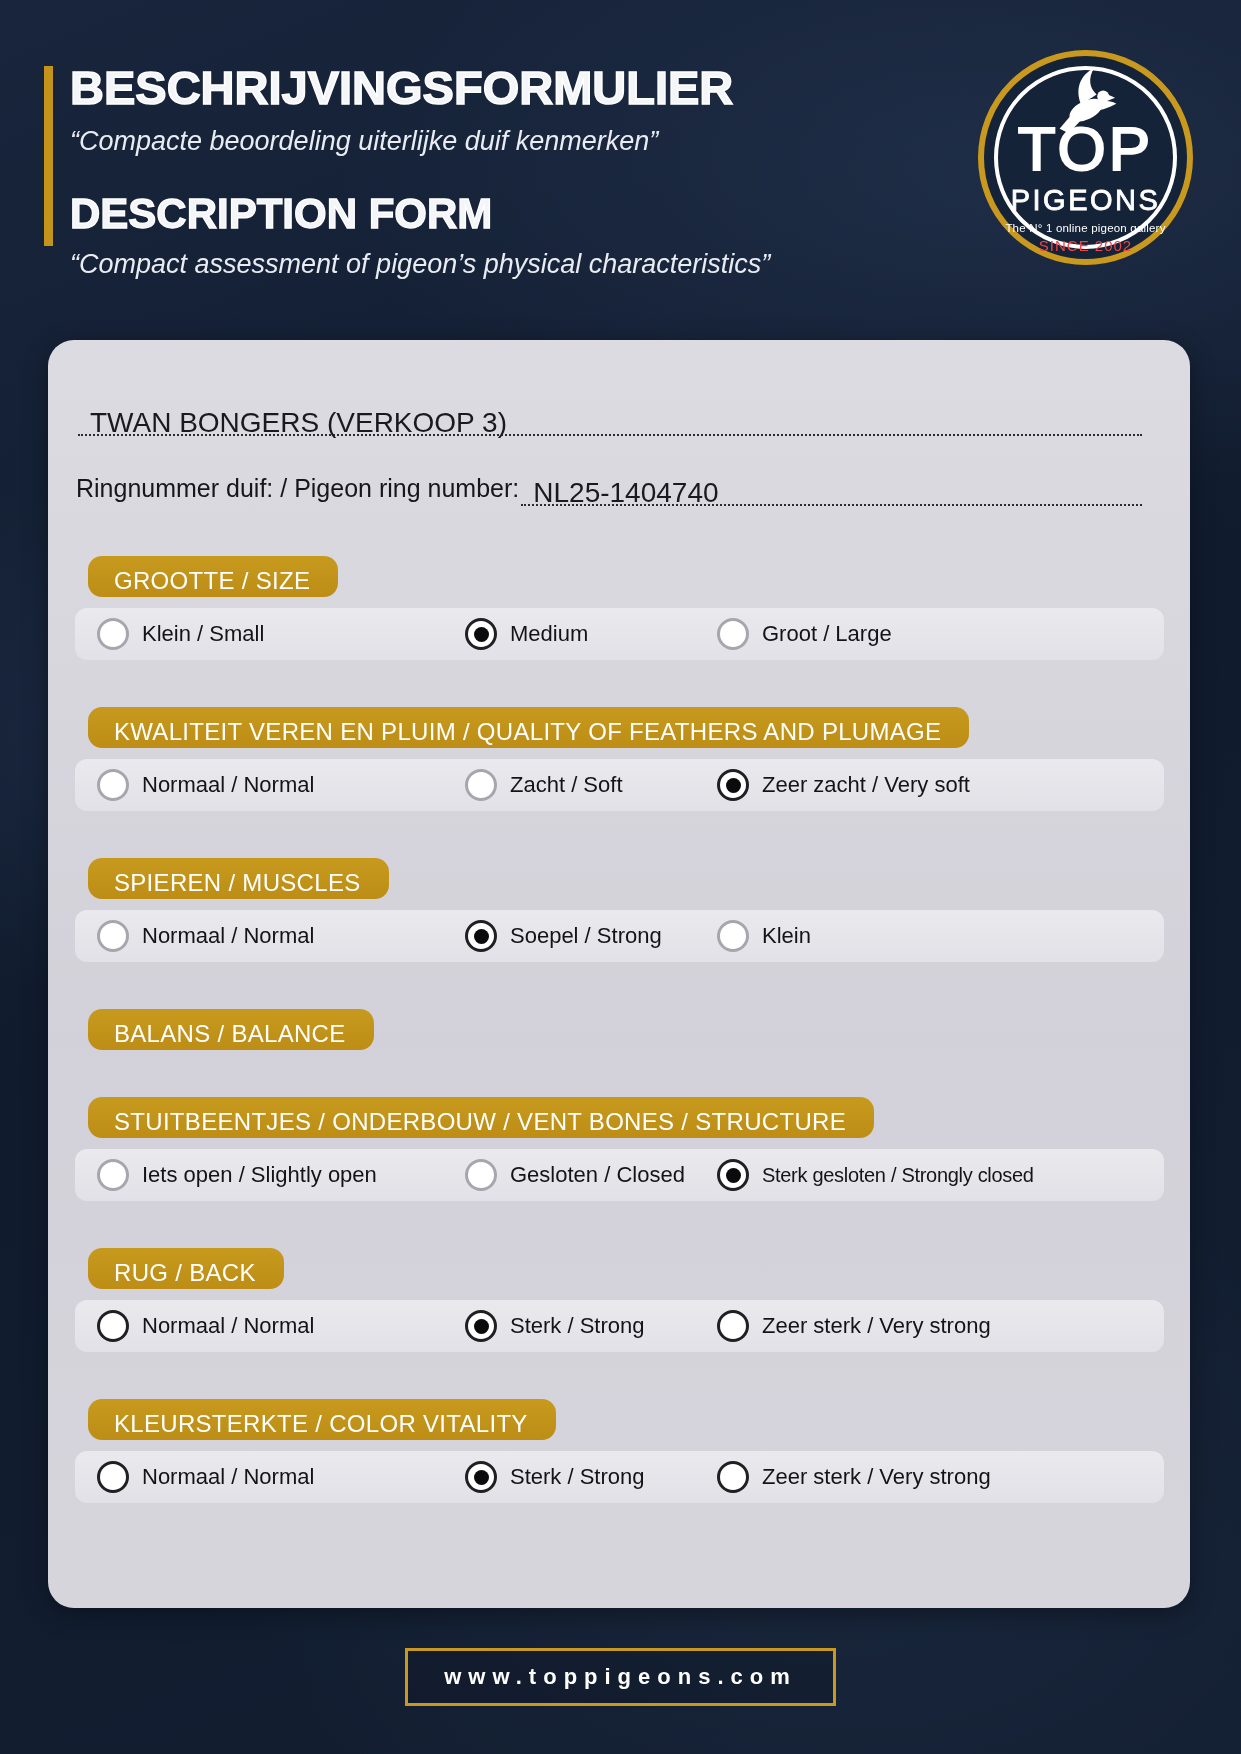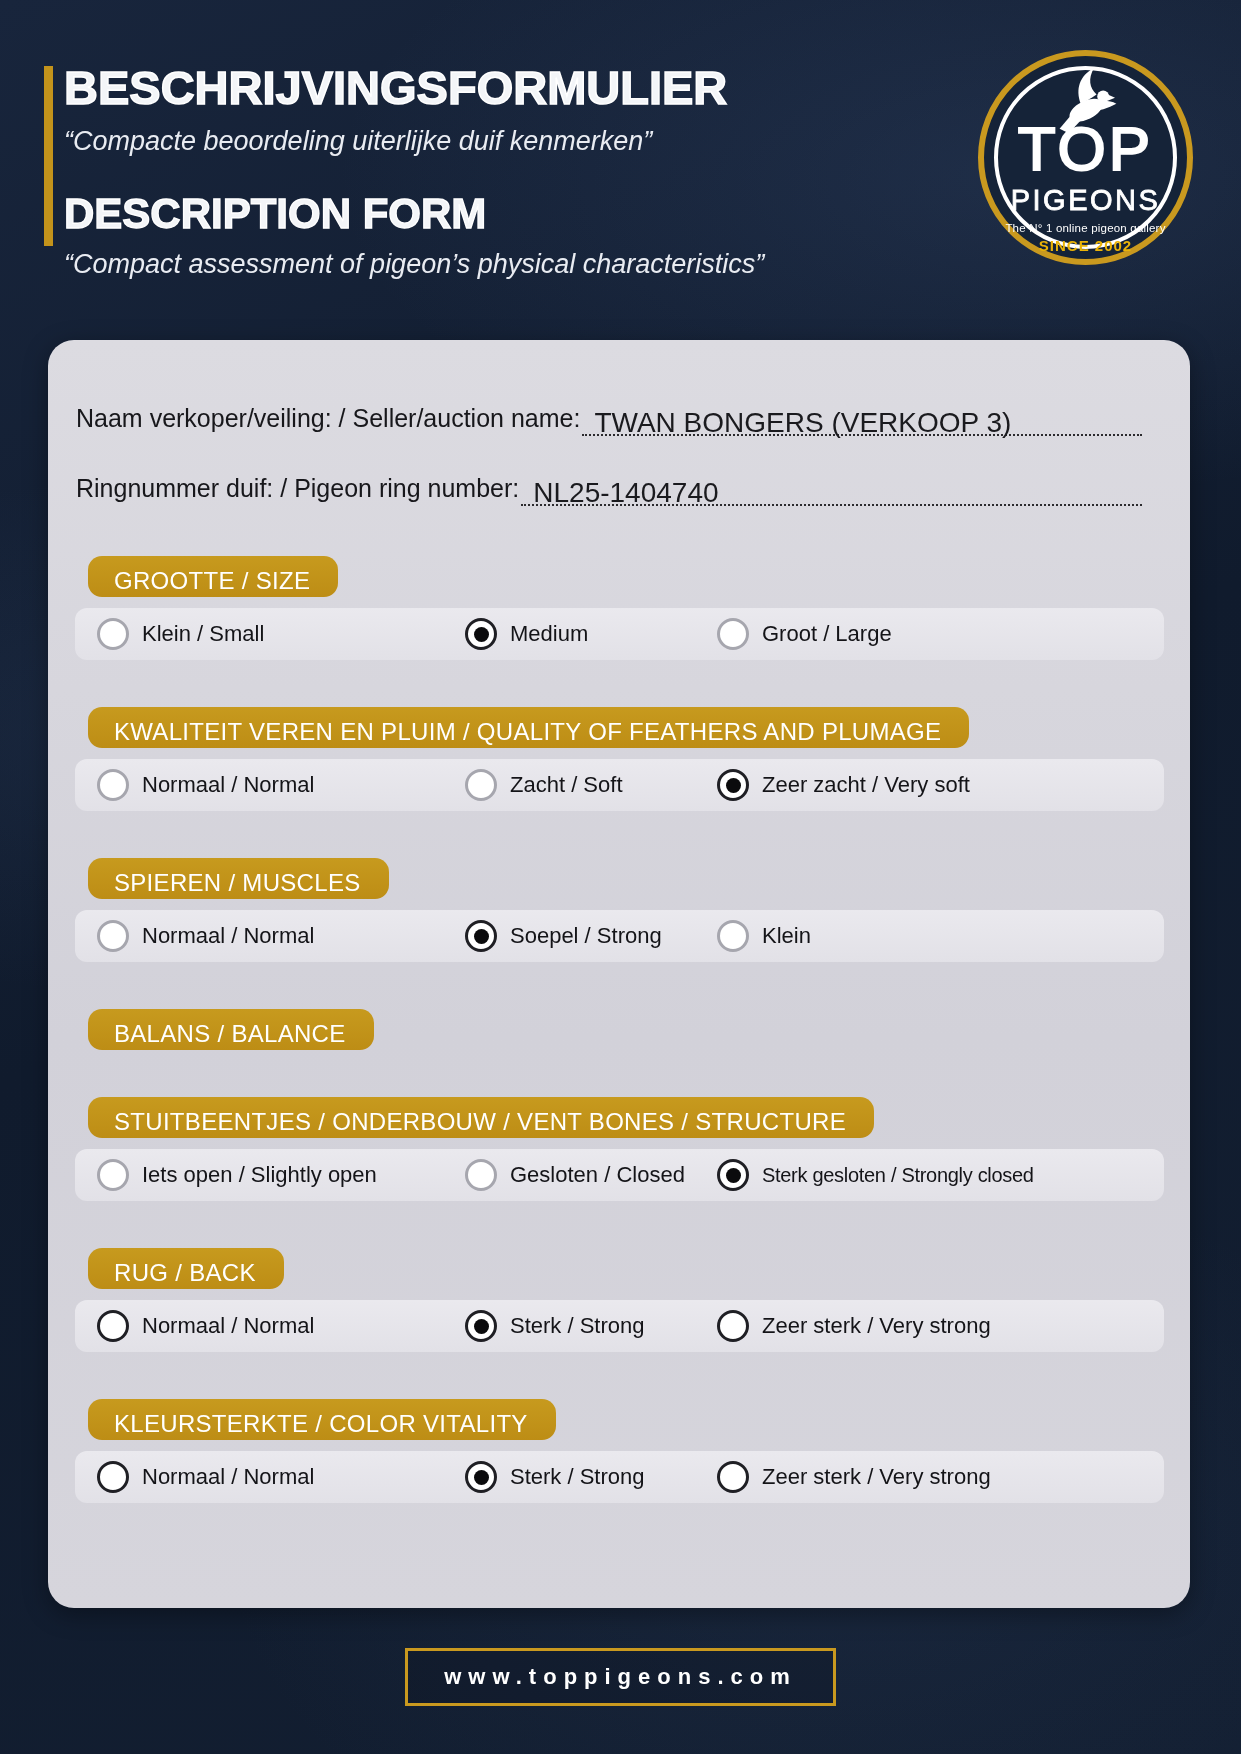--- a/index.html
+++ b/index.html
@@ -10,35 +10,35 @@
     position:relative; width:1241px; height:1754px; overflow:hidden;
     background:
       radial-gradient(1100px 520px at 82% 10%, rgba(70,95,140,.22), transparent 62%),
       radial-gradient(900px 430px at 12% 42%, rgba(60,84,124,.16), transparent 60%),
       radial-gradient(1000px 620px at 68% 88%, rgba(54,76,112,.18), transparent 62%),
       linear-gradient(158deg, #18253c 0%, #101b2d 48%, #131f32 100%);
   }
 
   
   .goldbar { position:absolute; left:44px; top:66px; width:9px; height:180px; background:#c3931b; }
-  .header { position:absolute; left:64px; top:60px; width:760px; color:#f3f5f8; }
+  .header { position:absolute; left:70px; top:60px; width:760px; color:#f3f5f8; }
   .title-main { font-size:47px; font-weight:bold; letter-spacing:0px; -webkit-text-stroke:1.5px #fff; }
   .subtitle { font-size:27px; font-style:italic; color:#e9ecf2; margin-top:11px; }
   .title-sub { font-size:42px; font-weight:bold; margin-top:33px; -webkit-text-stroke:1.3px #fff; }
 
   
   .badge { position:absolute; top:50px; right:48px; width:215px; height:215px; border-radius:50%;
            background:#152338; border:6px solid #c9991f; }
   .badge-ring { position:absolute; inset:10px; border:4px solid #ffffff; border-radius:50%; }
   .badge-content { position:absolute; inset:0; display:flex; flex-direction:column; align-items:center; color:#fff; }
   .badge-pigeon { width:104px; height:66px; margin-top:12px; margin-bottom:-16px; position:relative; z-index:2; }
   .badge-top { font-size:62px; font-weight:normal; letter-spacing:3px; line-height:1; -webkit-text-stroke:2.2px #fff; }
   .badge-pigeons { font-size:29px; font-weight:normal; letter-spacing:2.5px; line-height:1; margin-top:6px; -webkit-text-stroke:0.8px #fff; }
   .badge-tagline { font-size:11.5px; margin-top:7px; letter-spacing:0.2px; }
-  .badge-since { font-size:15px; font-weight:bold; color:#eab308; margin-top:3px; letter-spacing:1px; }
+  .badge-since { font-size:15px; font-weight:normal; color:#ef4444; margin-top:3px; letter-spacing:1px; }
 
   
   .panel { position:absolute; left:48px; top:340px; width:1142px; height:1268px;
            border-radius:26px;
            background:linear-gradient(180deg,#dcdbe1 0%, #d2d1d9 55%, #d6d5dc 100%);
            box-shadow:0 6px 24px rgba(0,0,0,.35); }
 
   .fields { padding:62px 48px 0 28px; }
   .field { display:flex; align-items:flex-end; margin-bottom:36px; }
   .field-label { font-size:25px; color:#17171b; white-space:nowrap; padding-bottom:3px; }
@@ -95,21 +95,20 @@
       <div class="badge-top">TOP</div>
       <div class="badge-pigeons">PIGEONS</div>
       <div class="badge-tagline">The N° 1 online pigeon gallery</div>
       <div class="badge-since">SINCE 2002</div>
     </div>
   </div>
 
   <div class="panel">
     <div class="fields">
       <div class="field">
-        <span class="field-label">Naam verkoper/veiling: / Seller/auction name:</span>
         <span class="field-line">
           <span class="field-value">TWAN BONGERS (VERKOOP 3)</span>
         </span>
       </div>
       <div class="field">
         <span class="field-label">Ringnummer duif: / Pigeon ring number:</span>
         <span class="field-line">
           <span class="field-value">NL25-1404740</span>
         </span>
       </div>

